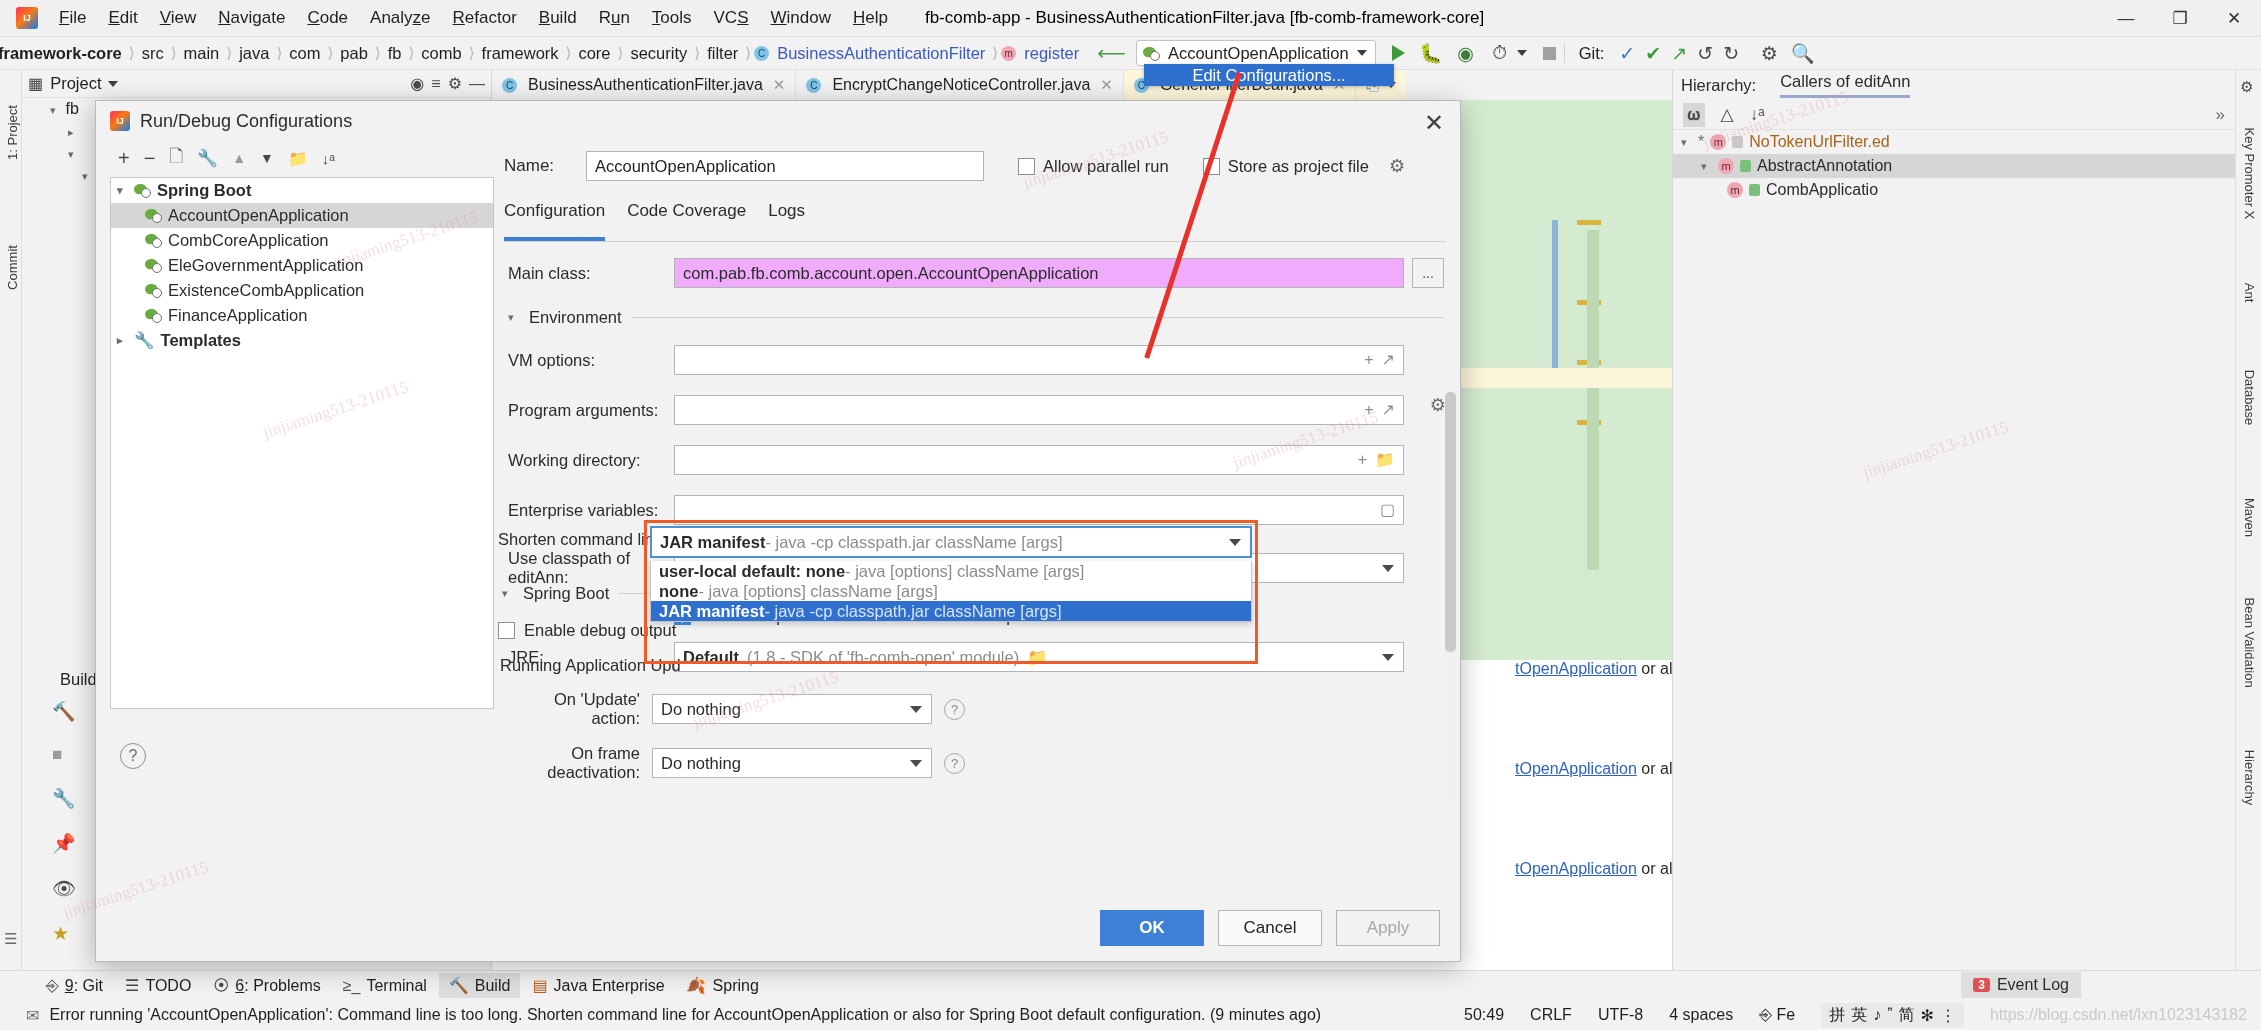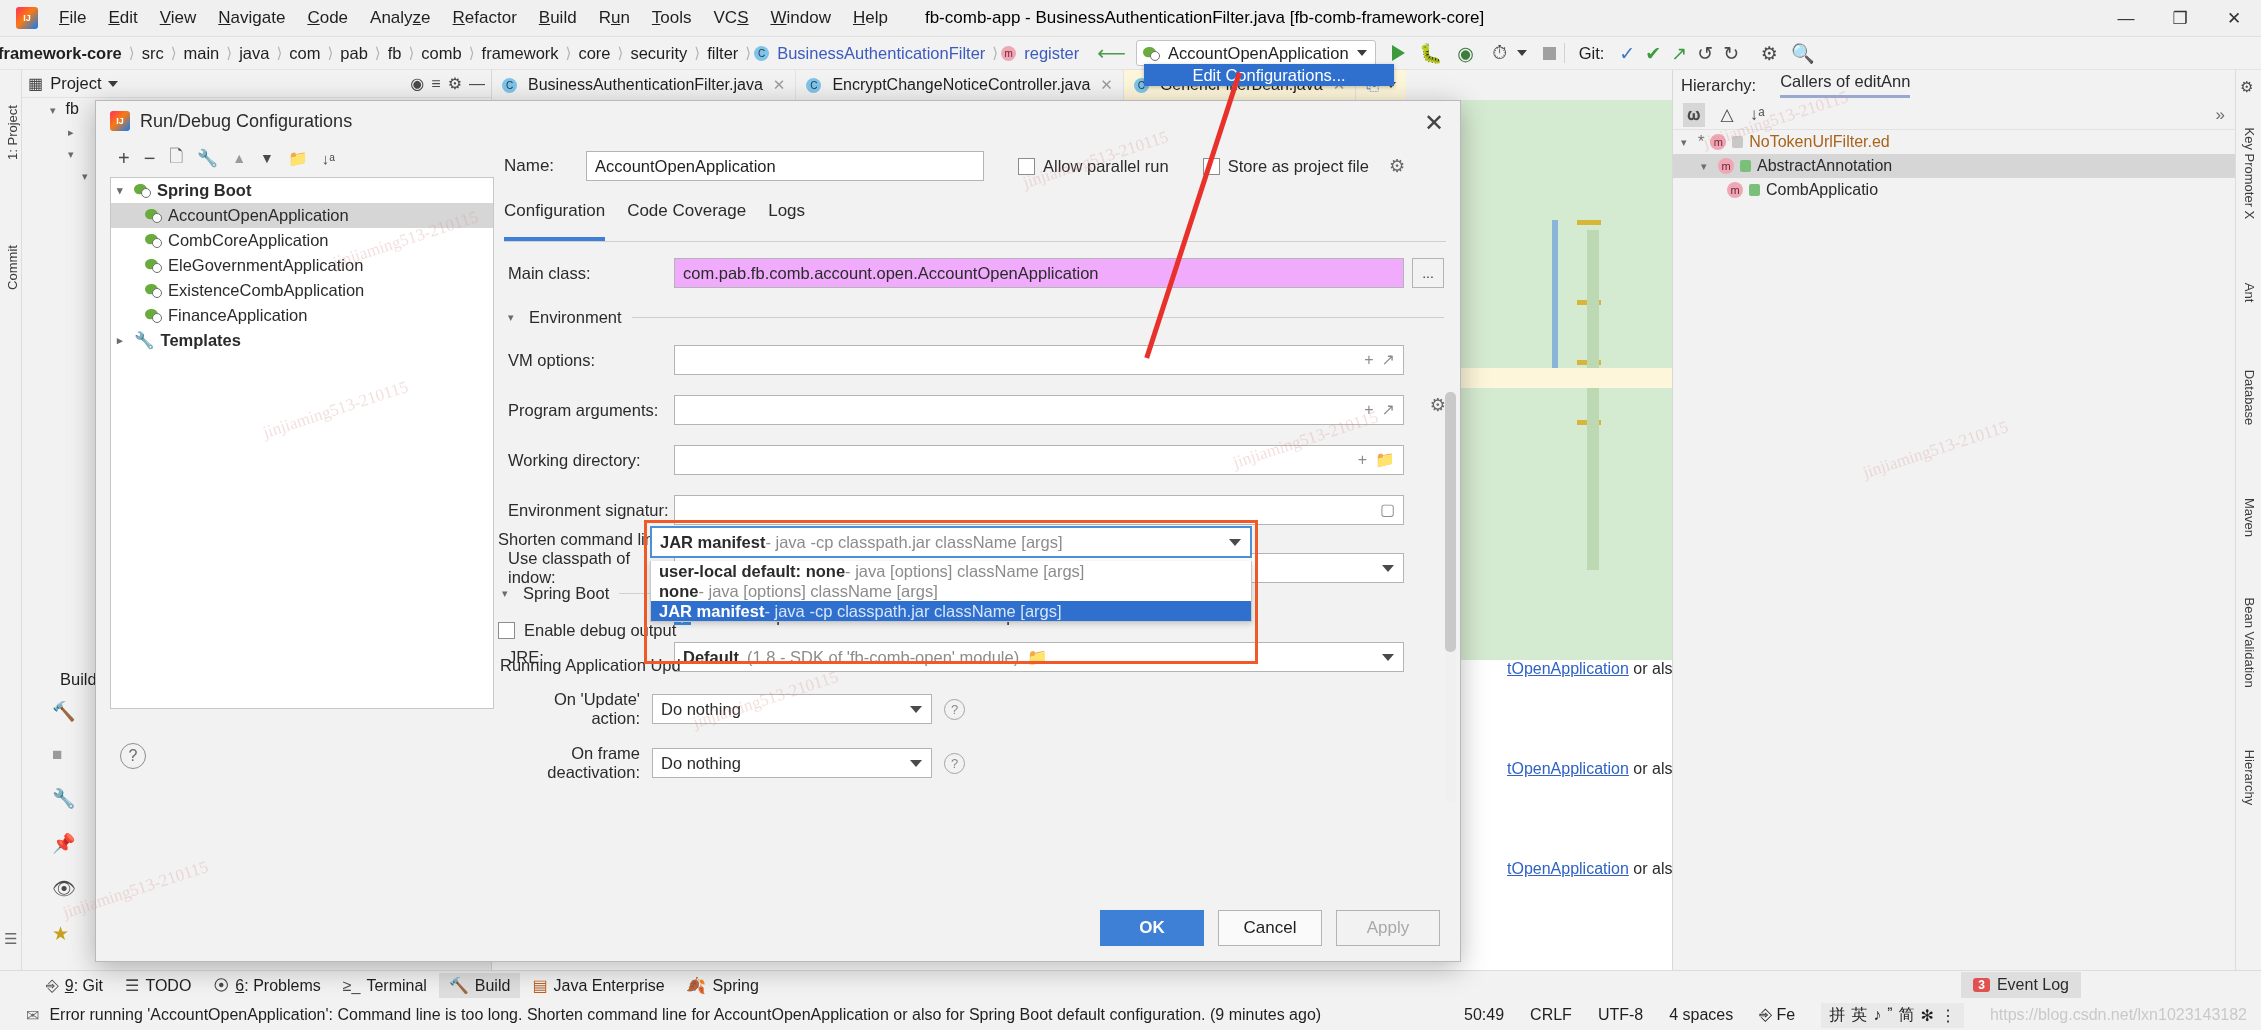--- a/index.html
+++ b/index.html
@@ -143,21 +143,21 @@
     background:#ffffff; overflow:hidden; font-family:"Liberation Mono",monospace;
     font-size:15px; color:#2b2b2b;
   }
   .greenblock{position:absolute;left:0;top:0;width:1180px;height:560px;background:#d5ebd1;}
   .inspectbar{
     position:absolute; right:560px; top:4px; display:flex; align-items:center; gap:7px;
     font-family:"Liberation Sans",sans-serif; font-size:16px;color:#3c3c3c;
   }
   .warn-tri{width:0;height:0;border-left:7px solid transparent;border-right:7px solid transparent;}
   .codeline{position:absolute;font-family:"Liberation Mono",monospace;white-space:nowrap;}
-  .lnk{ color:#2f62c4; text-decoration:underline;}
+  .lnk{ color:#2f62c4; text-decoration:underline;margin-left:8px;}
 
   
   .hierpanel{
     position:absolute;left:1672px;top:70px;width:563px;height:930px;background:#f2f2f2;
     border-left:1px solid #d8d8d8;
   }
   .hier-hdr{height:30px;display:flex;align-items:center;gap:24px;padding:0 8px;font-size:16.5px;}
   .hier-hdr .act{ border-bottom:3px solid #9aa7cf; padding-bottom:4px; }
   .hier-tools{height:30px;display:flex;align-items:center;gap:16px;padding:0 10px;
      border-bottom:1px solid #e2e2e2;}
@@ -669,32 +669,32 @@
             <span></span>
             <span class="right-icons">
               <span>+</span>
               <span>📁</span>
             </span>
           </div>
           <div style="width:40px"></div>
         </div>
 
         <div class="frow">
-          <span class="flbl">Environment signatur:</span>
+          <span class="flbl">Enterprise variables:</span>
           <div class="fin">
             <span></span>
             <span class="right-icons">
               <span>▢</span>
             </span>
           </div>
           <div style="width:40px"></div>
         </div>
 
         <div class="frow" style="margin-top:24px;">
-          <span class="flbl">Use classpath of indow:</span>
+          <span class="flbl">Use classpath of editAnn:</span>
           <div class="combo">
             <span class="modicon"></span>
             <span>fb-comb-open</span>
             <span class="arrow"></span>
           </div>
           <div style="width:40px"></div>
         </div>
 
         <div class="frow" style="margin-bottom:16px;">
           <span class="flbl"></span>

